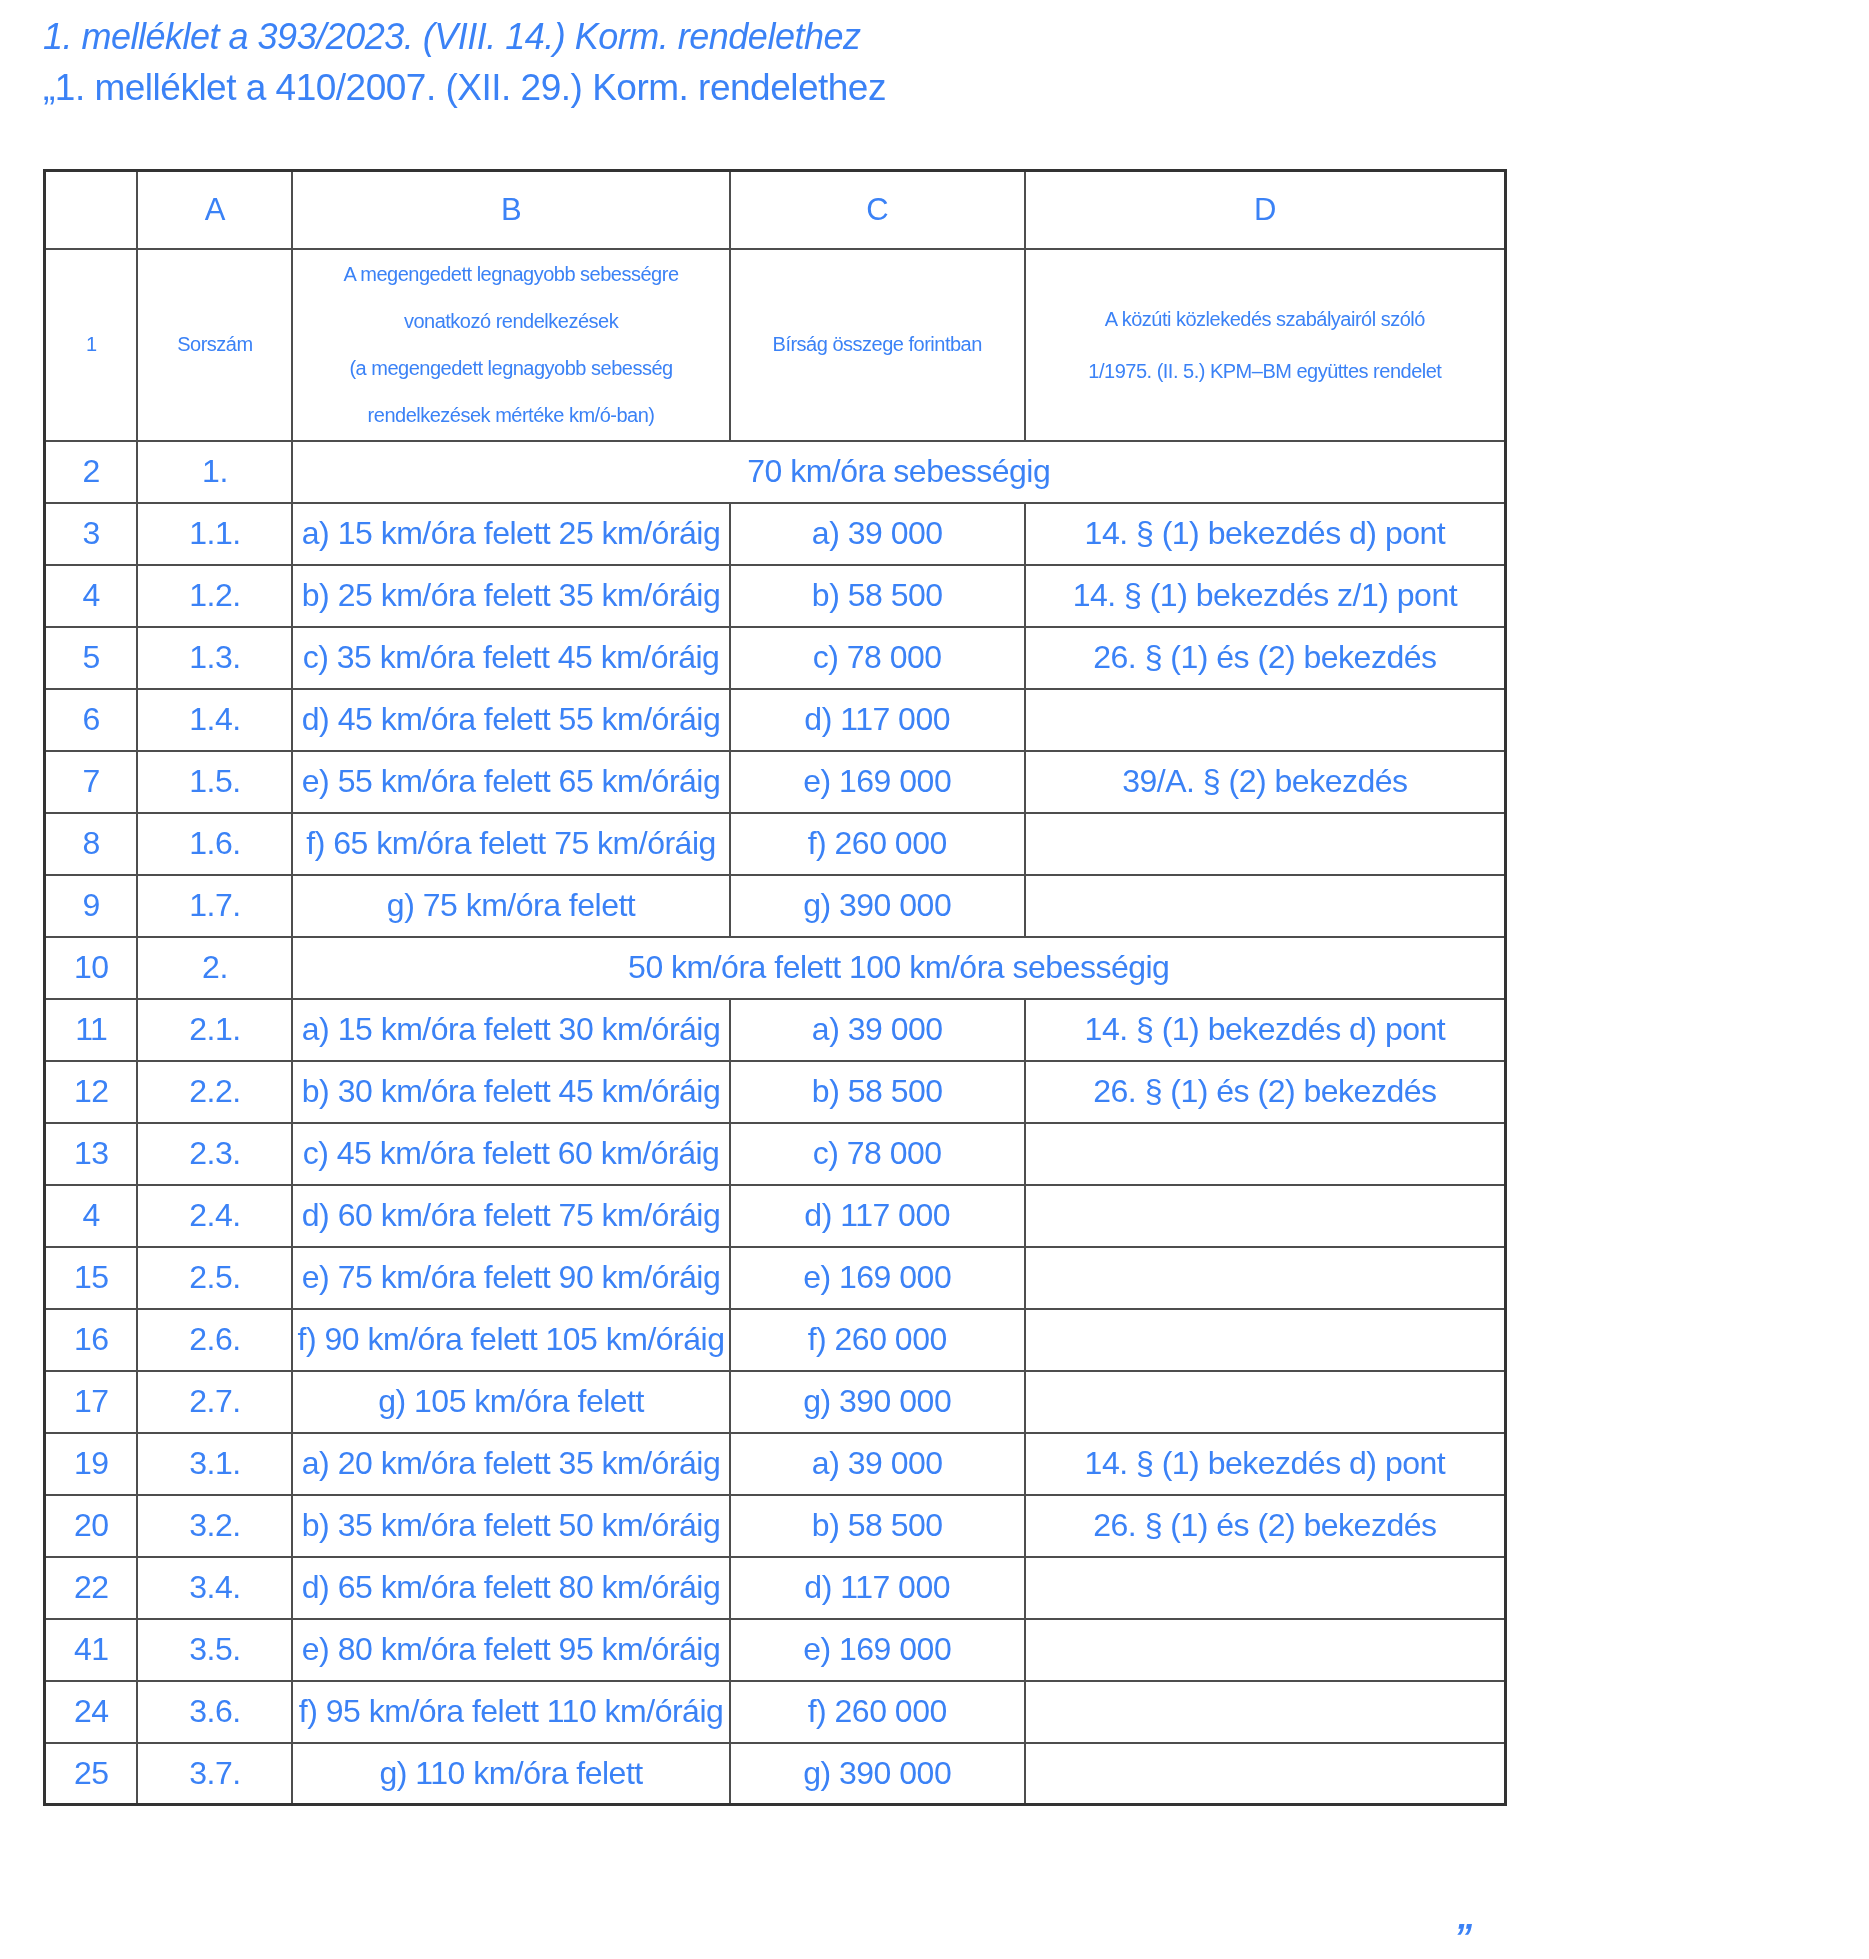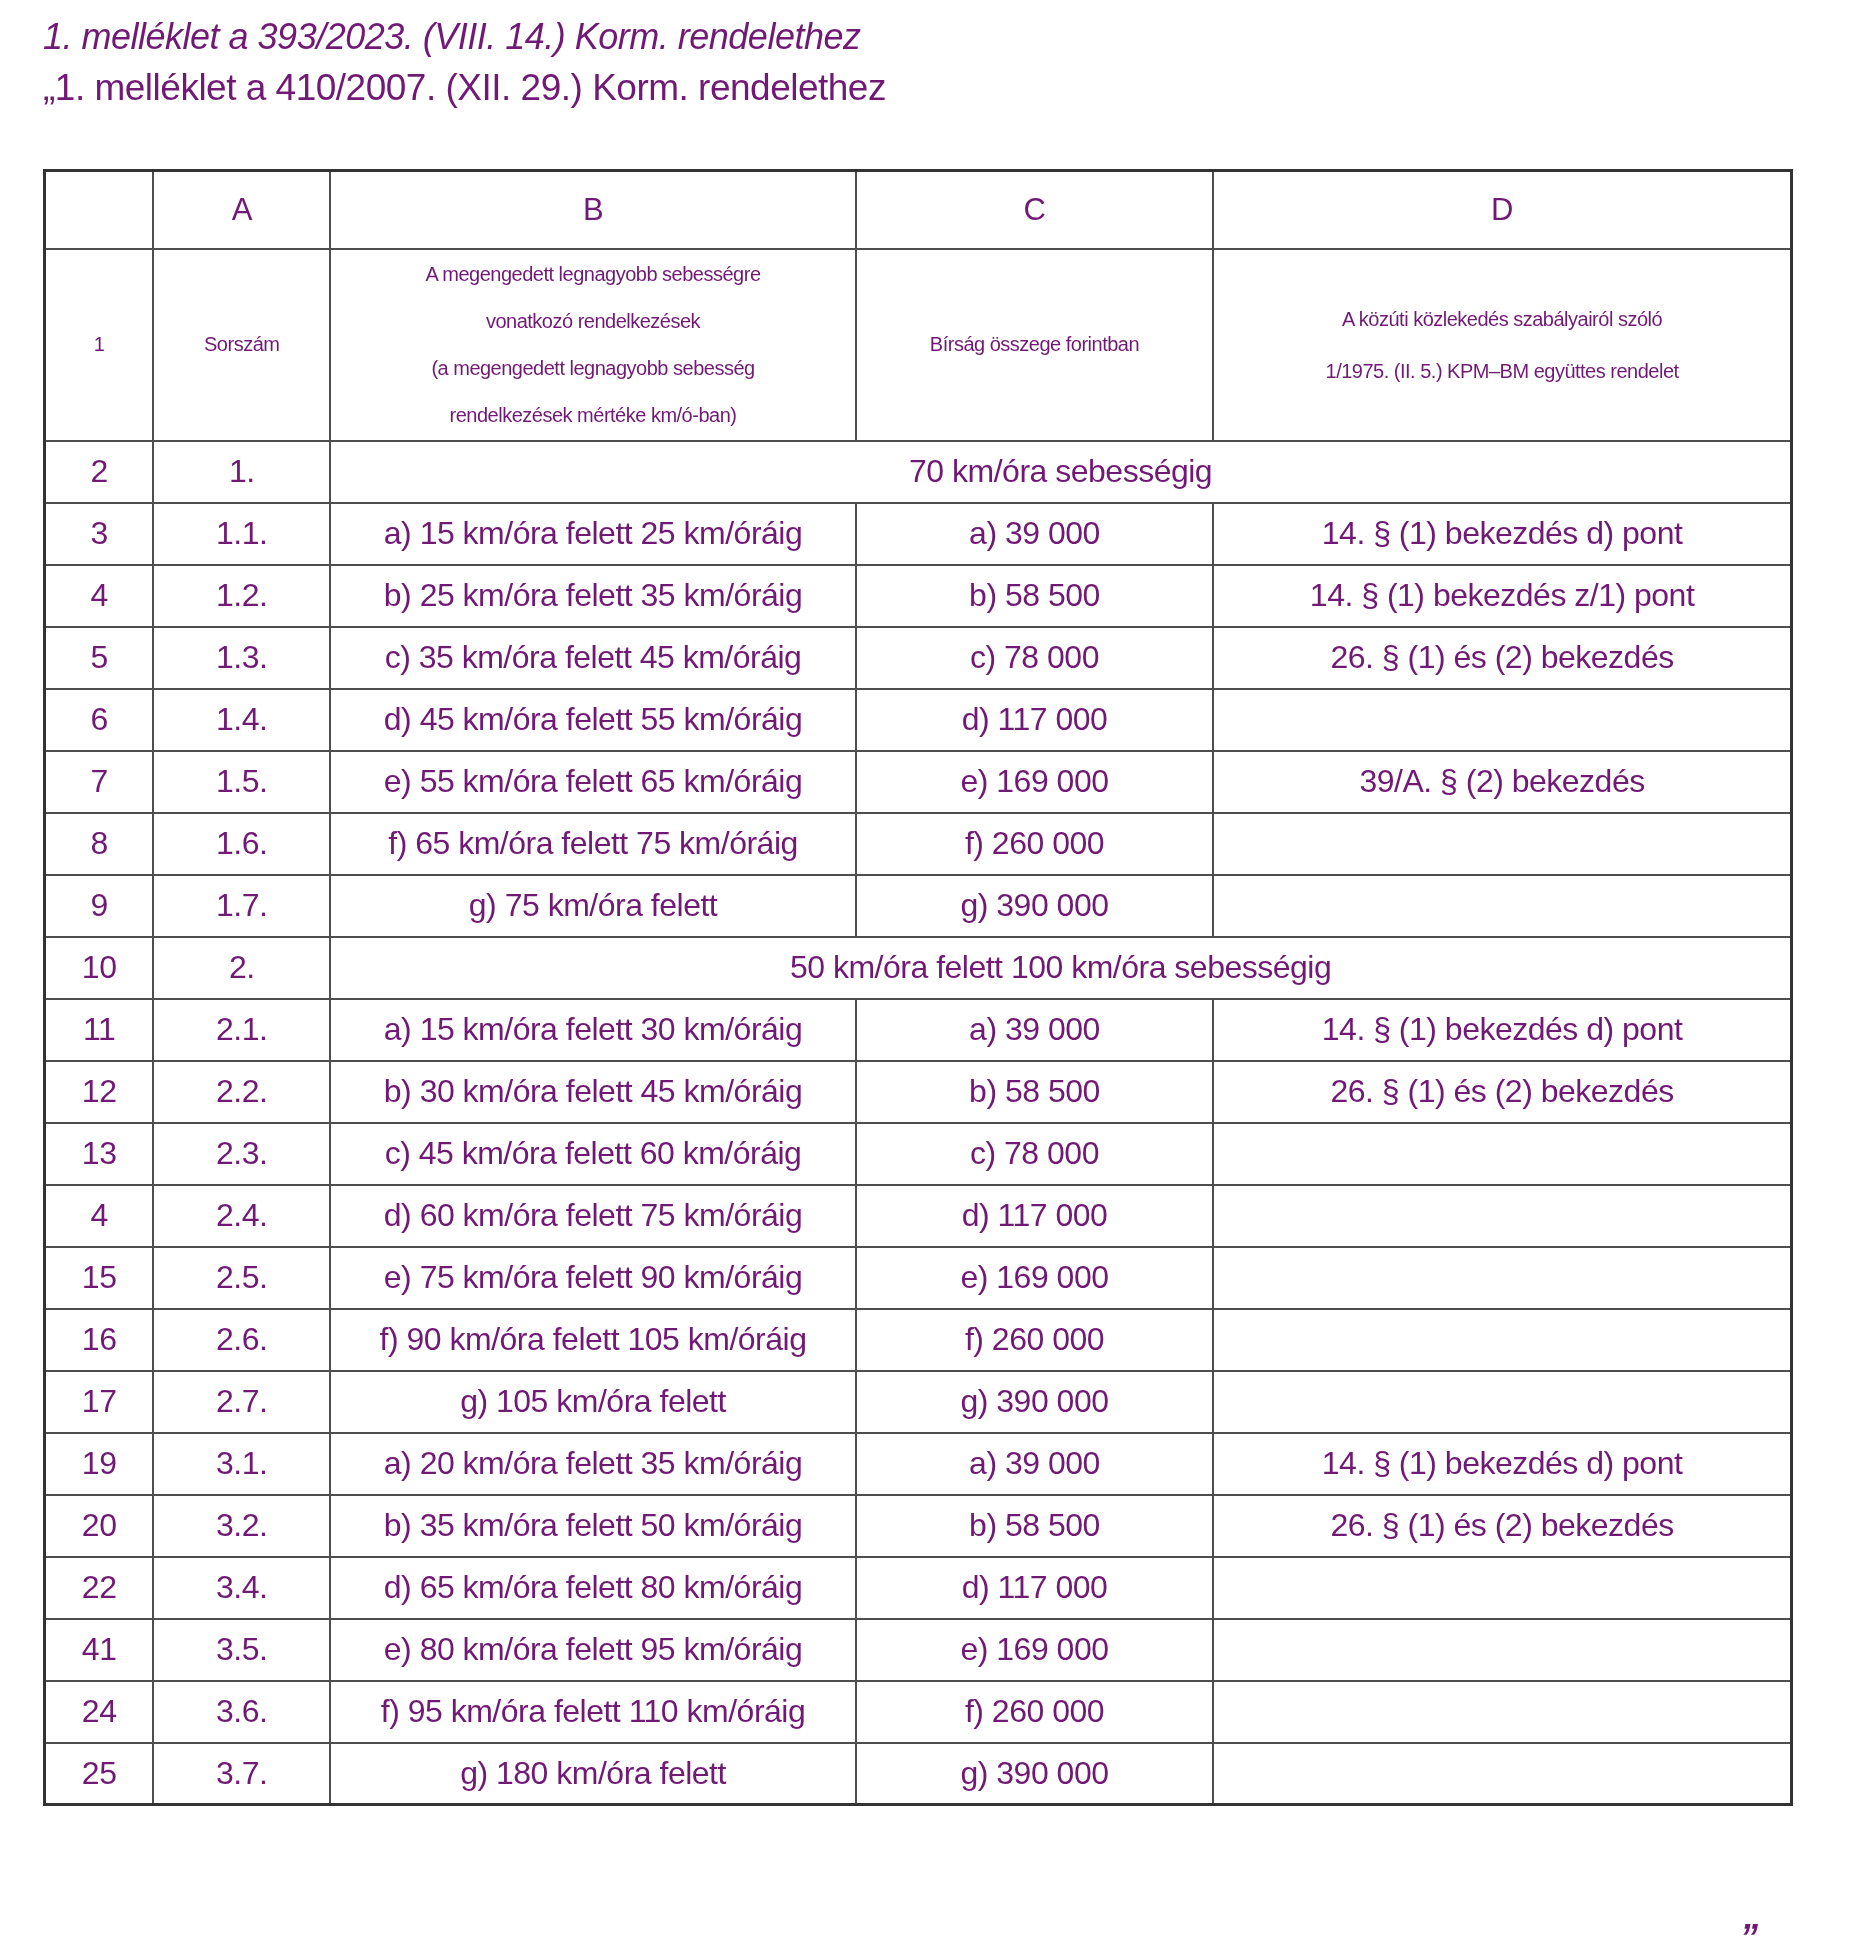--- a/index.html
+++ b/index.html
@@ -2,25 +2,25 @@
 <html><head>
 <meta charset="utf-8">
 <style>
   html, body {
     margin: 0;
     padding: 0;
     background: #ffffff;
   }
   .page {
     position: relative;
-    width: 1793px;
+    width: 1507px;
     height: 1959px;
     background: #ffffff;
     font-family: "Liberation Sans", "DejaVu Sans", sans-serif;
-    color: #701a75;
+    color: #3b82f6;
     letter-spacing: -0.5px;
   }
   .titles {
     position: absolute;
     left: 43px;
     top: 12px;
   }
   .title-line1 {
     font-style: italic;
     font-size: 36px;
@@ -260,21 +260,21 @@
         <tr class="data-row">
           <td class="r-num">24</td>
           <td class="r-a">3.6.</td>
           <td class="r-b">f) 95 km/óra felett 110 km/óráig</td>
           <td class="r-c">f) 260 000</td>
           <td class="r-d"></td>
         </tr>
         <tr class="data-row">
           <td class="r-num">25</td>
           <td class="r-a">3.7.</td>
-          <td class="r-b">g) 180 km/óra felett</td>
+          <td class="r-b">g) 110 km/óra felett</td>
           <td class="r-c">g) 390 000</td>
           <td class="r-d"></td>
         </tr>
       </tbody>
   </table>
 
   <div class="closing-quote">”</div>
 
 </div>
 

